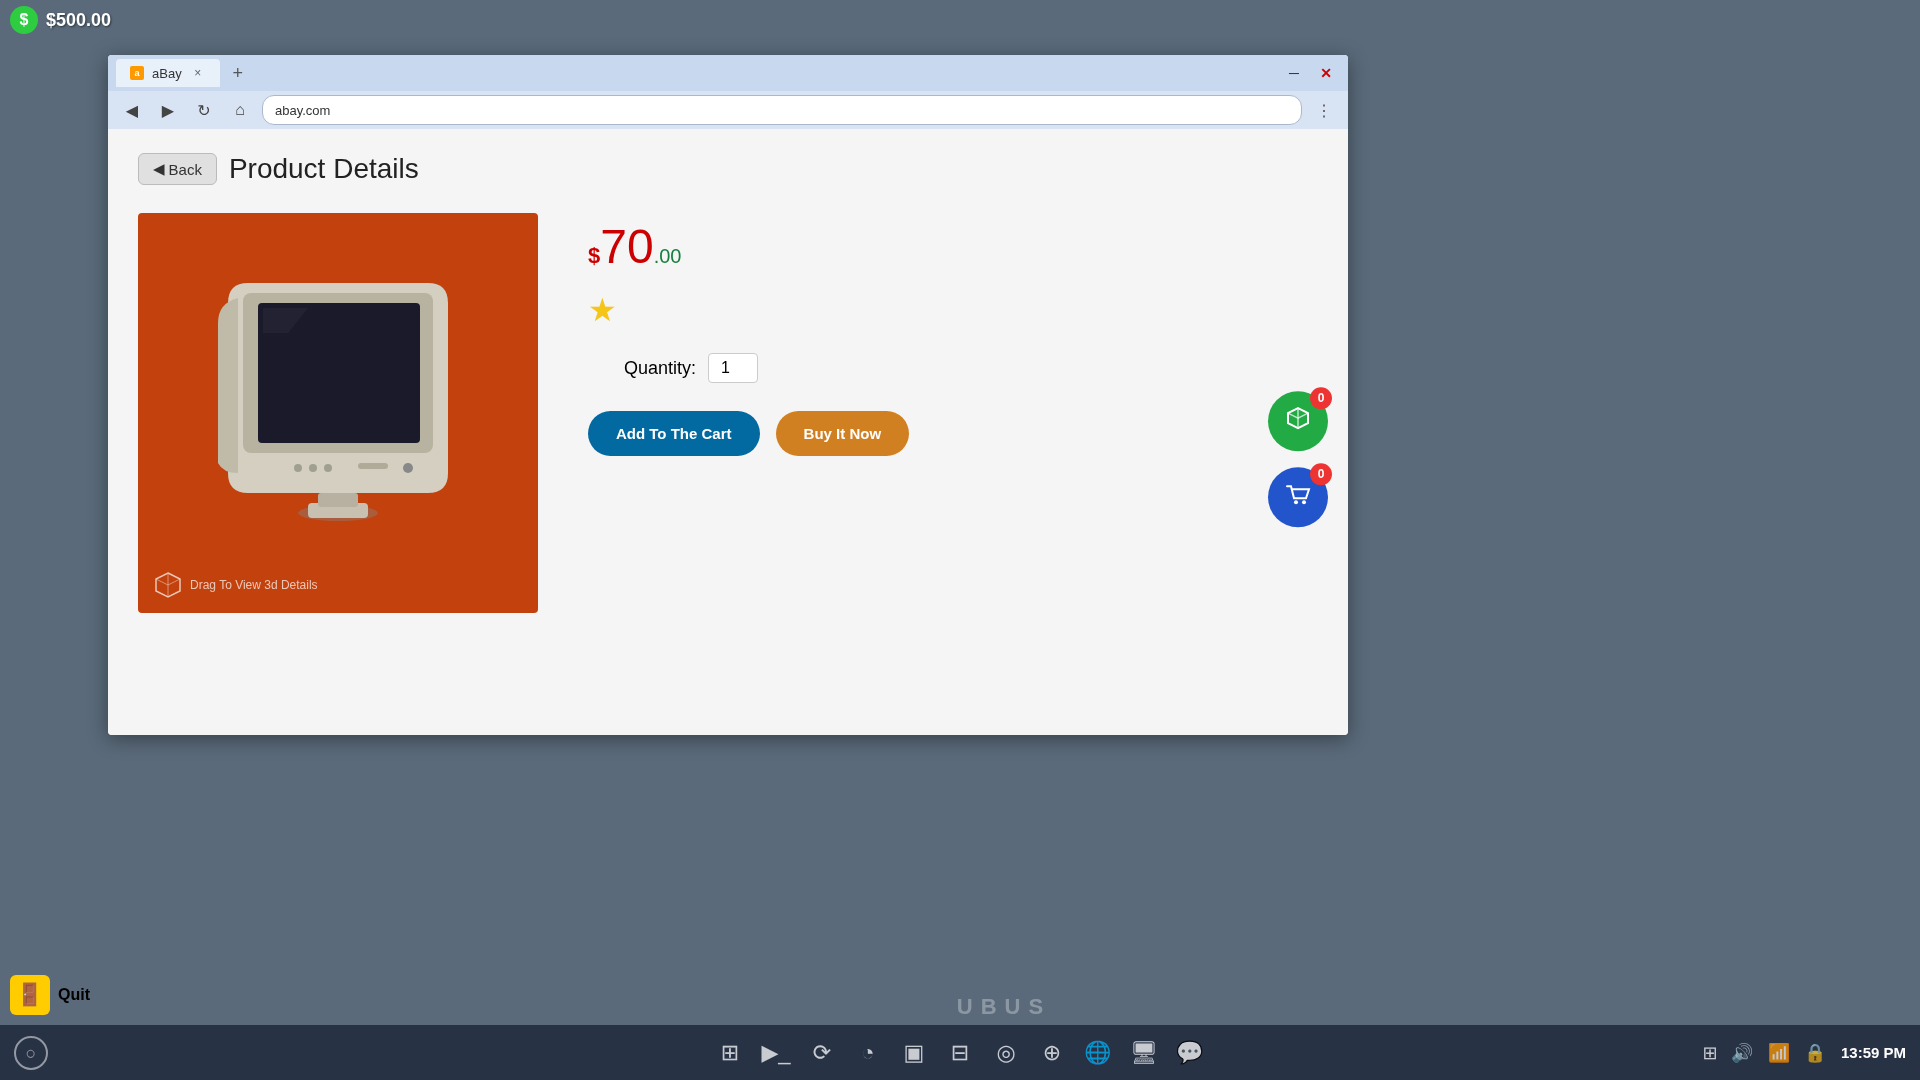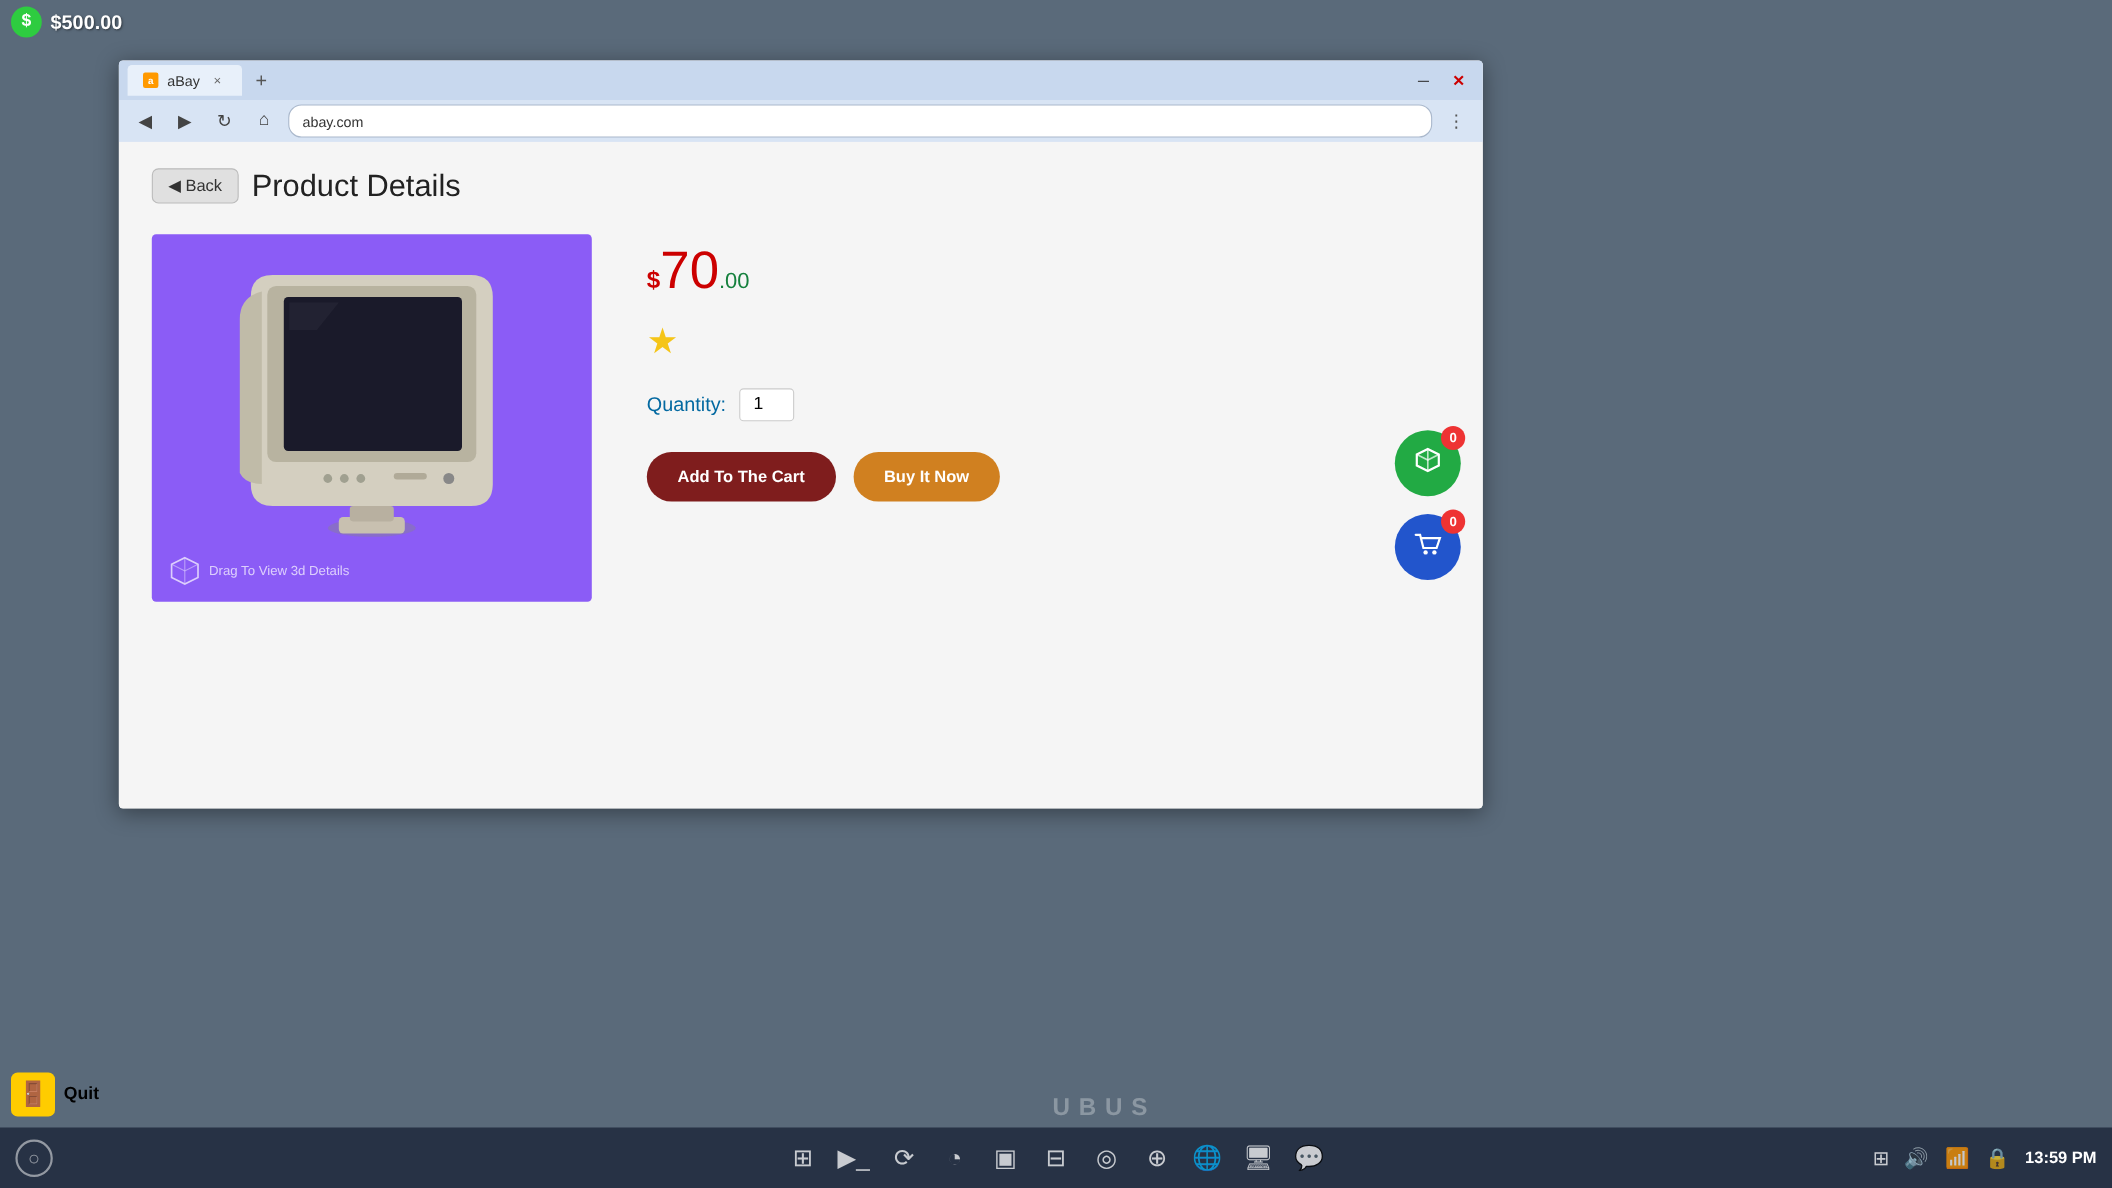--- a/index.html
+++ b/index.html
@@ -216,22 +216,22 @@
     }
 
     .product-layout {
       display: flex;
       gap: 50px;
     }
 
     
     .product-image-container {
       width: 400px;
-      height: 334px;
-      background: #8b5cf6;
+      height: 400px;
+      background: #c2410c;
       border-radius: 4px;
       position: relative;
       flex-shrink: 0;
       display: flex;
       align-items: center;
       justify-content: center;
       overflow: hidden;
     }
 
     
@@ -295,38 +295,39 @@
       margin-bottom: 24px;
     }
     .quantity-row {
       display: flex;
       align-items: center;
       gap: 12px;
       margin-bottom: 28px;
     }
     .quantity-label {
       font-size: 18px;
-      color: #0369a1;
+      color: #000000;
+      margin-left: 36px;
     }
     .quantity-input {
       width: 50px;
       height: 30px;
       border: 1px solid #ccc;
       border-radius: 4px;
       text-align: center;
       font-size: 16px;
       background: white;
     }
     .action-buttons {
       display: flex;
       gap: 16px;
     }
     .btn-add-cart {
       padding: 14px 28px;
-      background: #7f1d1d;
+      background: #0369a1;
       border: none;
       border-radius: 24px;
       font-size: 15px;
       color: white;
       cursor: pointer;
       font-weight: bold;
     }
     .btn-buy-now {
       padding: 14px 28px;
       background: #d08020;

